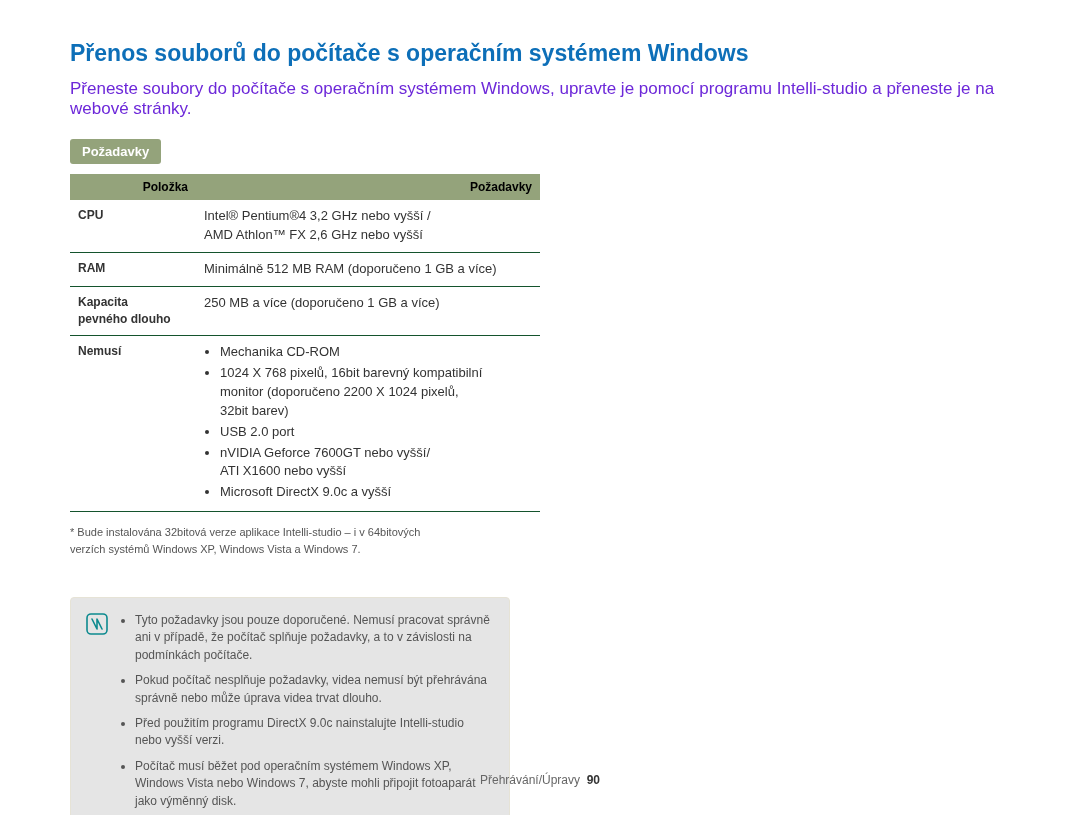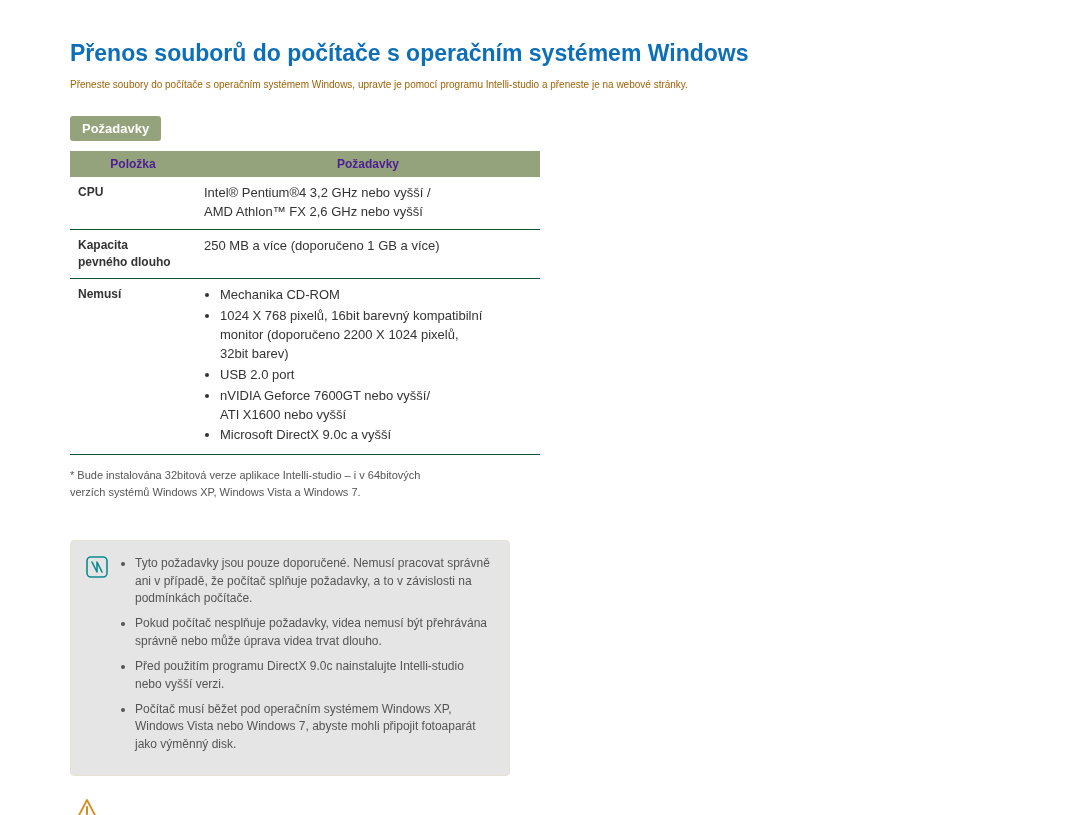--- a/index.html
+++ b/index.html
@@ -18,23 +18,23 @@
     box-sizing: border-box;
     padding: 40px 70px 0 70px;
   }
   .title {
     color: #0d6fb8;
     font-size: 23px;
     font-weight: bold;
     margin-bottom: 12px;
   }
   .intro {
-    font-size: 10px;
-    color: #a16207;
-    margin-bottom: 26px;
+    font-size: 17px;
+    color: #6d28d9;
+    margin-bottom: 20px;
   }
   .cols {
     display: flex;
     gap: 40px;
     flex-direction: column;
   }
   .left {
     width: 470px;
   }
   .right {
@@ -50,24 +50,24 @@
     border-radius: 3px;
     margin-bottom: 10px;
   }
   table.req {
     width: 100%;
     border-collapse: collapse;
     font-size: 13px;
   }
   table.req th {
     background: #94a37b;
-    color: #4c1d95;
-    text-align: center;
-    font-weight: bold;
-    padding: 6px 16px;
+    color: #000000;
+    text-align: right;
+    font-weight: bold;
+    padding: 6px 8px;
     font-size: 12px;
   }
   table.req td {
     padding: 7px 8px;
     vertical-align: top;
     border-bottom: 1px solid #14532d;
     line-height: 1.45;
   }
   table.req td.row-label {
     font-weight: bold;
@@ -160,20 +160,24 @@
             <th>Požadavky</th>
           </tr>
         </thead>
         <tbody>
           <tr>
             <td class="row-label">CPU</td>
             <td>
               <span>Intel® Pentium®4 3,2 GHz nebo vyšší /</span><br>
               <span>AMD Athlon™ FX 2,6 GHz nebo vyšší</span>
             </td>
+          </tr>
+          <tr>
+            <td class="row-label">RAM</td>
+            <td>Minimálně 512 MB RAM (doporučeno 1 GB a více)</td>
           </tr>
           <tr>
             <td class="row-label">
               <span>Kapacita</span><br>
               <span>pevného dlouho</span>
             </td>
             <td>250 MB a více (doporučeno 1 GB a více)</td>
           </tr>
           <tr>
             <td class="row-label">Nemusí</td>
@@ -226,13 +230,17 @@
             <path d="M13 2 L24 23 L2 23 Z" fill="none" stroke="#d68a1f" stroke-width="1.8" stroke-linejoin="round"></path>
             <line x1="13" y1="9" x2="13" y2="16" stroke="#d68a1f" stroke-width="2" stroke-linecap="round"></line>
             <circle cx="13" cy="19.3" r="1.3" fill="#d68a1f"></circle>
           </svg>
         </div>
       </div>
 
     </div>
   </div>
 
+  <div class="footer">
+    <span>Přehrávání/Úpravy</span>&nbsp;
+    <span class="pg">90</span>
+  </div>
 </div>
 
 </body></html>

